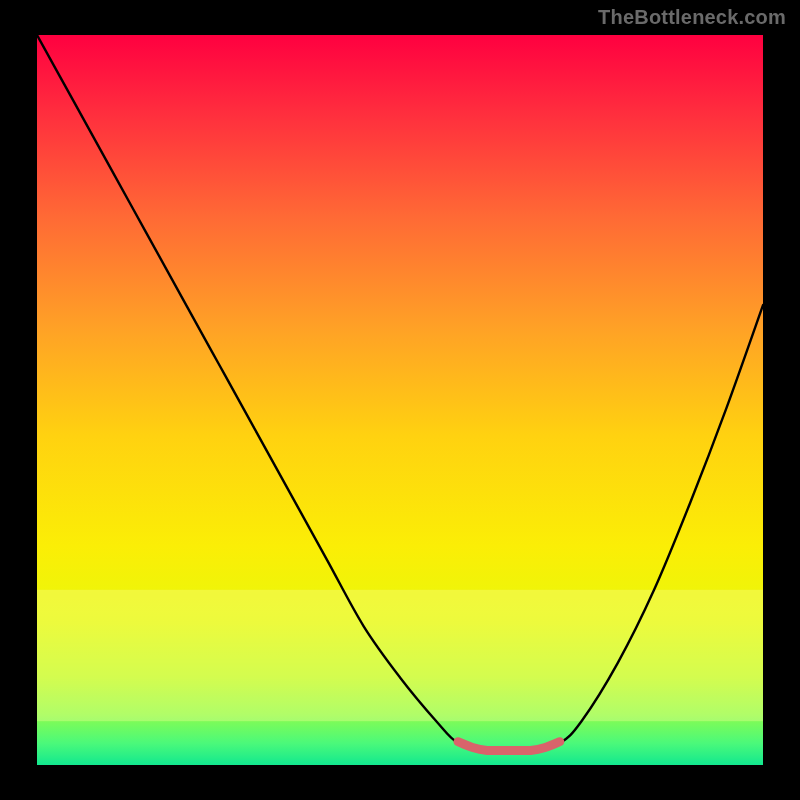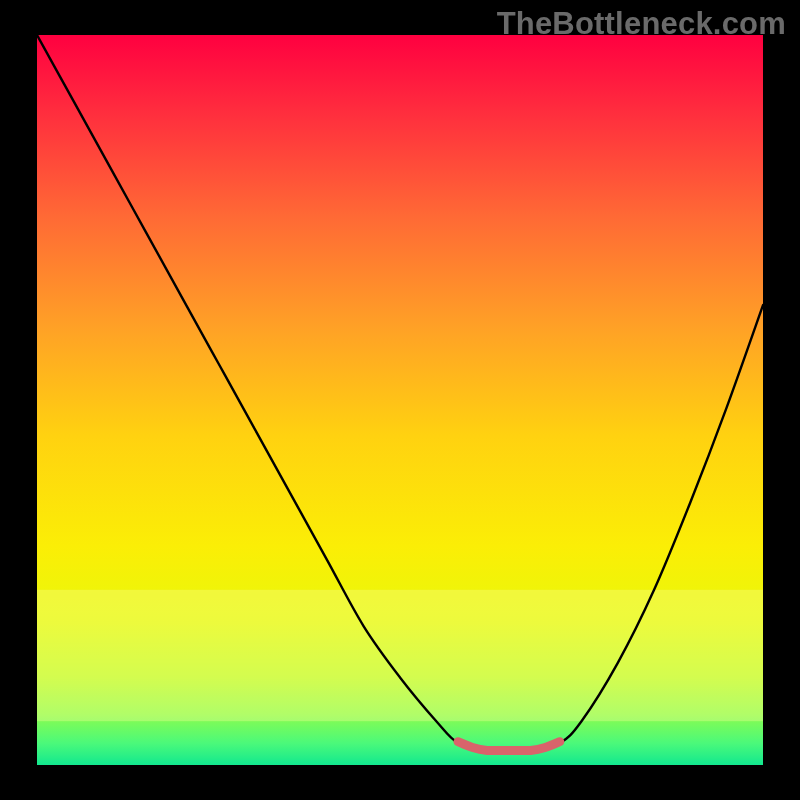--- a/index.html
+++ b/index.html
@@ -13,21 +13,21 @@
   .chart-container {
     position: relative;
     width: 800px;
     height: 800px;
   }
   .watermark {
     position: absolute;
     top: 6px;
     right: 14px;
     font-family: Arial, Helvetica, sans-serif;
-    font-size: 31px;
+    font-size: 20px;
     font-weight: bold;
     color: #6a6a6a;
     z-index: 10;
     letter-spacing: 0.2px;
   }
   svg.chart {
     display: block;
     position: absolute;
     top: 0;
     left: 0;

